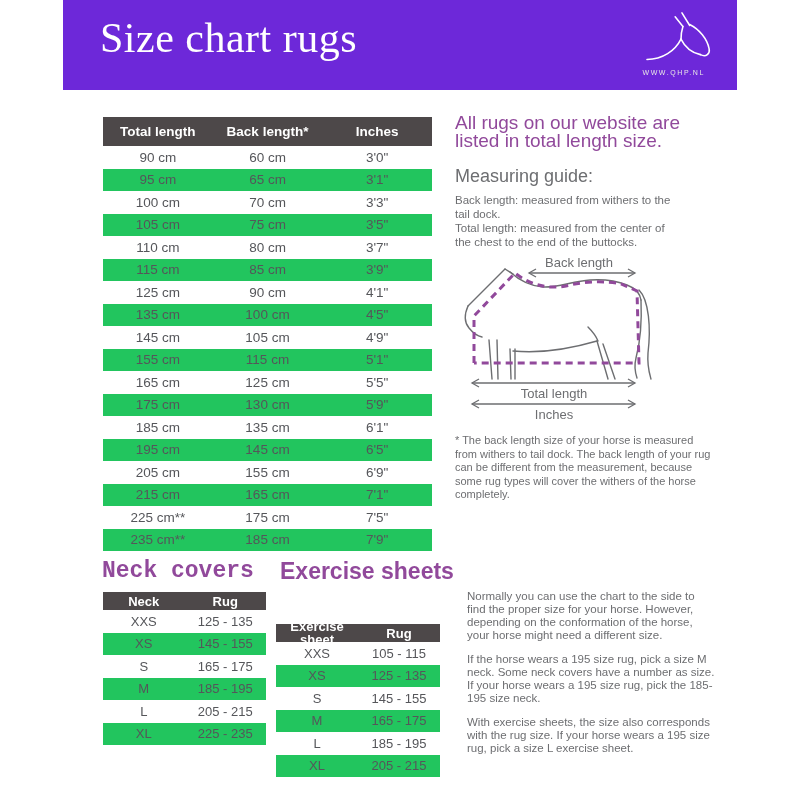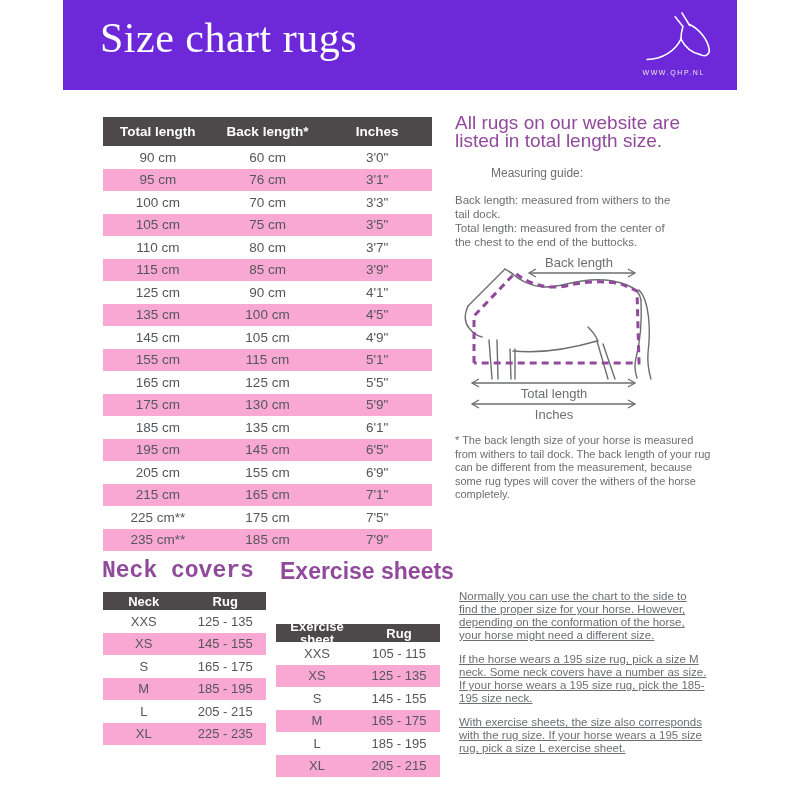--- a/index.html
+++ b/index.html
@@ -11,47 +11,47 @@
               font-family:"Liberation Serif",serif;font-size:42px;font-weight:400;letter-spacing:.5px;}
   .logo{position:absolute;right:18px;top:6px;width:160px;height:80px;color:#fff;}
   .logo-text{position:absolute;left:8px;top:14px;font-family:"Liberation Serif",serif;
              font-style:italic;font-size:40px;color:#fff;letter-spacing:1px;}
   .logo-horse{position:absolute;right:0;top:2px;}
   .logo-url{position:absolute;right:14px;bottom:10px;font-size:7px;letter-spacing:1.6px;color:#e8e6e6;}
   
   .table{position:absolute;}
   .trow{display:flex;align-items:center;height:22.5px;}
   .trow.thead{background:#4d4849;}
-  .trow.stripe{background:#f9a8d4;}
+  .trow.stripe{background:#22c55e;}
   .tcell{flex:1;text-align:center;font-size:13.5px;color:#55565a;line-height:13px;}
   .thead .tcell{color:#fff;font-weight:bold;font-size:13.5px;}
   .size-table{left:103px;top:117px;width:329px;}
   .size-table .trow.thead{height:29px;}
   .small-table .trow.thead{height:18px;}
   .small-table .tcell{font-size:13px;}
   .neck-table{left:103px;top:592px;width:163px;}
   .ex-table{left:276px;top:592px;width:164px;margin-top:32px;}
   
   .section-title{position:absolute;top:558px;font-size:23px;font-weight:bold;color:#91499b;}
   .neck-title{left:102px;font-family:Liberation Mono, monospace;}
   .ex-title{left:280px;}
   
   .intro{position:absolute;left:455px;top:114px;width:290px;color:#91499b;
          font-size:19px;line-height:18px;font-weight:normal;white-space:pre-line;}
-  .measuring-title{position:absolute;left:455px;top:166px;font-size:12px;color:#6d6e71;margin-left:36px;}
+  .measuring-title{position:absolute;left:455px;top:166px;font-size:18px;color:#6d6e71;}
   .measuring-text{position:absolute;left:455px;top:193px;width:290px;font-size:11.5px;
                   line-height:14px;color:#6d6e71;white-space:pre-line;}
   .diagram{position:absolute;left:455px;top:248px;}
   .footnote{position:absolute;left:455px;width:295px;font-size:11px;line-height:13.5px;
             color:#6d6e71;white-space:pre-line;}
   .footnote1{top:434px;}
   .footnote2{top:510px;}
   .advice{position:absolute;left:455px;top:590px;width:290px;font-size:11.5px;
           line-height:13px;color:#6d6e71;}
-  .advice .para{white-space:pre-line;margin:0 0 11px 4px;text-decoration:underline;}
+  .advice .para{white-space:pre-line;margin:0 0 11px 12px;}
 </style>
 </head>
 <body>
 
 <div class="page">
 
   <div class="header-bar">
     <div class="page-title">Size chart rugs</div>
     <div class="logo">
       <svg class="logo-horse" width="78" height="68" viewBox="0 0 80 70" fill="none" stroke="#ffffff" stroke-width="1.6" stroke-linecap="round">
@@ -72,21 +72,21 @@
         <span class="tcell">Back length*</span>
         <span class="tcell">Inches</span>
       </div>
       <div class="trow">
         <span class="tcell">90 cm</span>
         <span class="tcell">60 cm</span>
         <span class="tcell">3'0"</span>
       </div>
       <div class="trow stripe">
         <span class="tcell">95 cm</span>
-        <span class="tcell">76 cm</span>
+        <span class="tcell">65 cm</span>
         <span class="tcell">3'1"</span>
       </div>
       <div class="trow">
         <span class="tcell">100 cm</span>
         <span class="tcell">70 cm</span>
         <span class="tcell">3'3"</span>
       </div>
       <div class="trow stripe">
         <span class="tcell">105 cm</span>
         <span class="tcell">75 cm</span>

